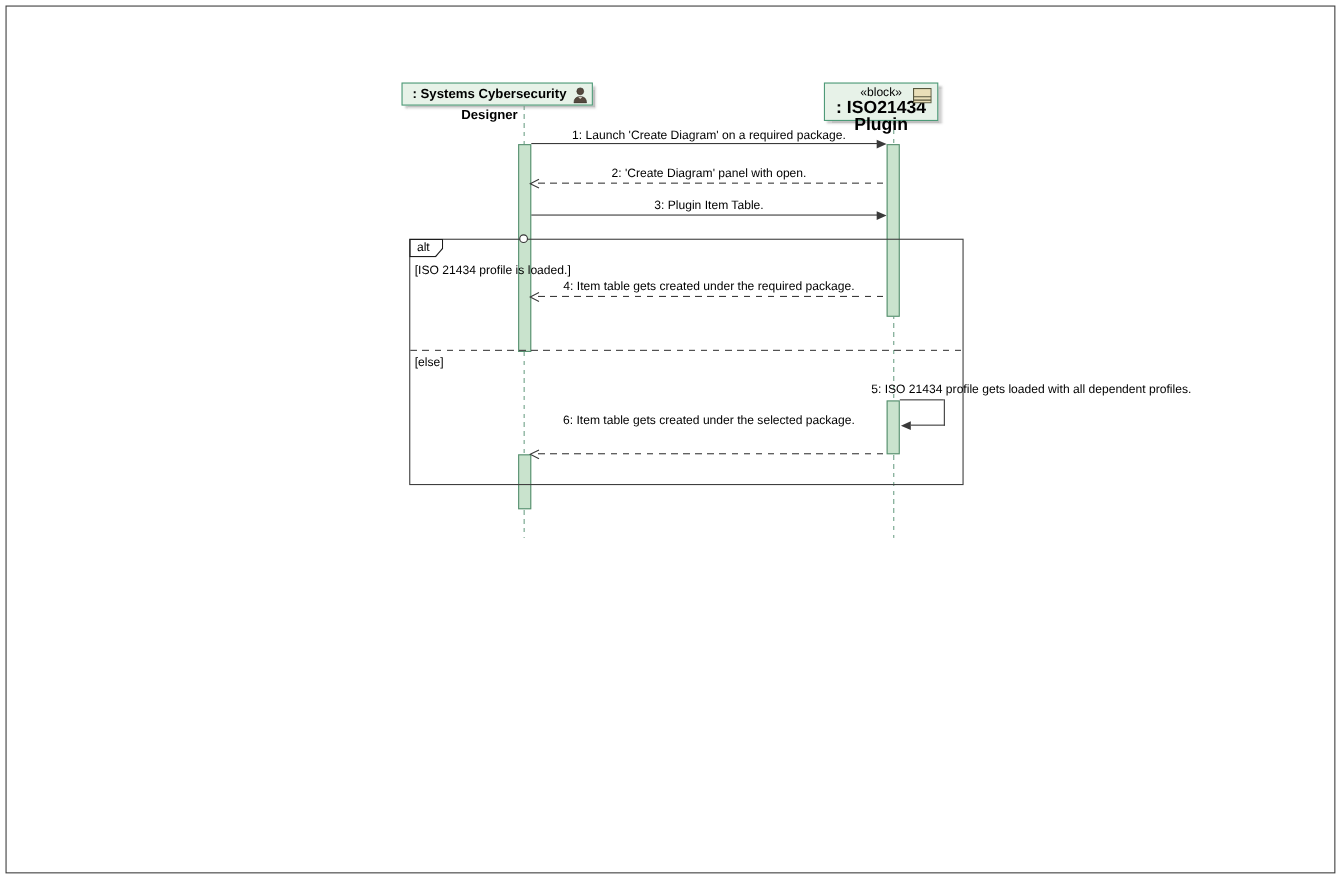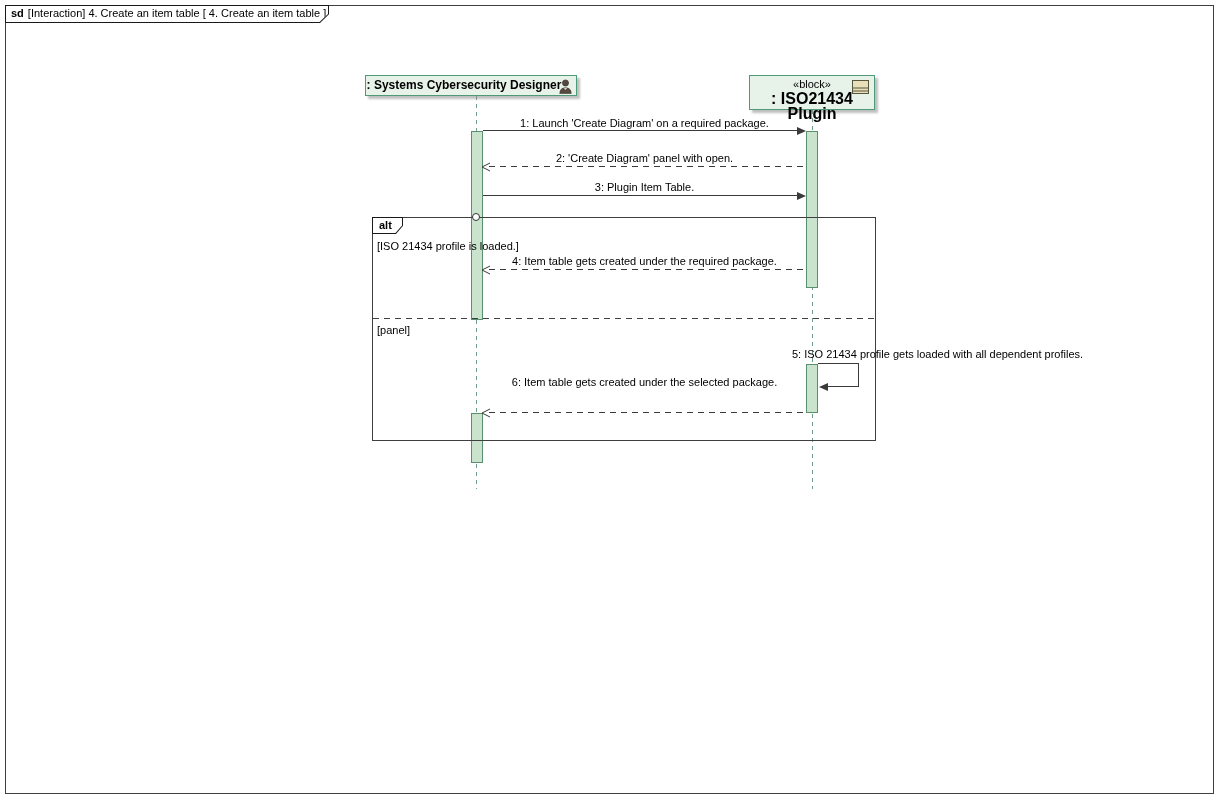--- a/index.html
+++ b/index.html
@@ -57,28 +57,28 @@
   
   .head {
     position: absolute;
     background: var(--head-fill, #e7f2e8);
     border: 1px solid var(--head-border, #4e9a78);
     box-shadow: 3px 3px 2px rgba(140,140,140,0.55);
     text-align: center;
   }
   .head-left {
     left: 365px; top: 75px;
-    width: 212px; height: 21px;
+    width: 174px; height: 21px;
     font-weight: bold; font-size: 12px;
     line-height: 19px;
   }
   .head-left .head-label { display: inline-block; padding-right: 14px; }
   .head-right {
     left: 749px; top: 75px;
-    width: 126px; height: 35px;
+    width: 104px; height: 35px;
     padding-top: 2px;
   }
   .head-right .stereo { font-size: 11px; line-height: 13px; }
   .head-right .name   { font-size: 16px; font-weight: bold; line-height: 15px; }
   .person-icon {
     position: absolute; right: 4px; top: 3px;
     width: 13px; height: 15px;
   }
   .block-icon {
     position: absolute; right: 5px; top: 4px;
@@ -108,21 +108,21 @@
     position: absolute; left: -1px; top: -1px;
     width: 31px; height: 17px;
     background: #1a1a1a;
     clip-path: polygon(0 0, 100% 0, 100% 52%, calc(100% - 7px) 100%, 0 100%);
   }
   .frag-op-fill {
     position: absolute; left: 1px; top: 1px;
     width: 29px; height: 15px;
     background: #fff;
     clip-path: polygon(0 0, 100% 0, 100% 50%, calc(100% - 6.5px) 100%, 0 100%);
-    font-size: 11px; font-weight: bold;
+    font-size: 11px; font-weight: normal;
     line-height: 14px; padding-left: 6px;
   }
   .guard {
     position: absolute;
     font-size: 11px;
     white-space: nowrap;
   }
   .guard-1 { left: 4px; top: 22px; }
   .guard-2 { left: 4px; top: 106px; }
   .frag-divider {
@@ -204,25 +204,20 @@
   .self-right  { position: absolute; left: 858px; top: 363px; width: 1px; height: 24px; background: var(--message-line, #3a3a3a); }
   .self-bottom { position: absolute; left: 828px; top: 386px; width: 31px; height: 1px; background: var(--message-line, #3a3a3a); }
 </style>
 </head>
 <body>
 
 <div class="canvas">
 
   <div class="frame"></div>
 
-  <div class="tab-border">
-    <div class="tab-fill">
-      <span class="kw">sd</span><span>[Interaction] 4. Create an item table [ 4. Create an item table ]</span>
-    </div>
-  </div>
 
   <div class="lifeline-line ll-left"></div>
   <div class="lifeline-line ll-right"></div>
 
   <div class="activation act-L1"></div>
   <div class="activation act-L2"></div>
   <div class="activation act-R1"></div>
   <div class="activation act-R2"></div>
 
   <div class="head head-left">
@@ -243,21 +238,21 @@
       <line x1="0.5" y1="11" x2="16.5" y2="11" stroke="#56563c" stroke-width="1"></line>
     </svg>
   </div>
 
   <div class="fragment">
     <div class="frag-op-border">
       <div class="frag-op-fill">alt</div>
     </div>
     <div class="guard guard-1">[ISO 21434 profile is loaded.]</div>
     <div class="frag-divider"></div>
-    <div class="guard guard-2">[panel]</div>
+    <div class="guard guard-2">[else]</div>
   </div>
   <div class="frag-circle"></div>
 
   <div>
     <div class="msg-label lbl-center lbl-1">1: Launch 'Create Diagram' on a required package.</div>
     <div class="msg-line-solid line-1"></div>
     <div class="arrow-solid-right ah-1"></div>
   </div>
 
   <div>

